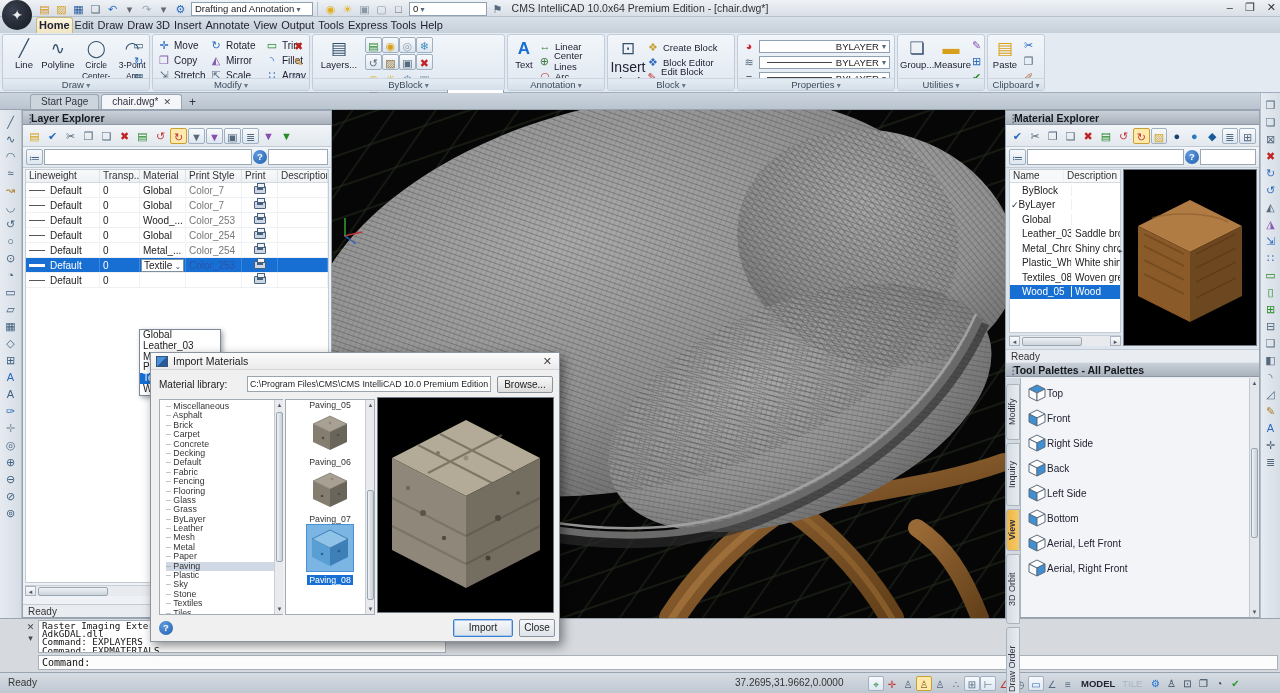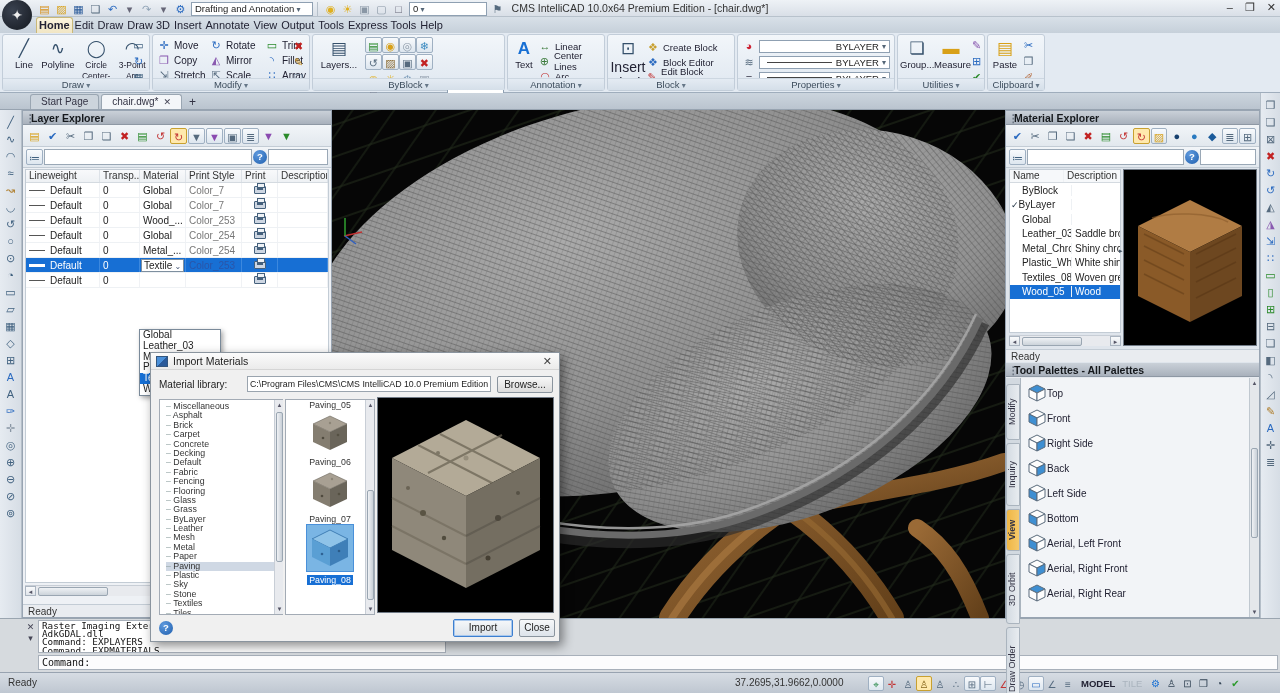--- a/index.html
+++ b/index.html
@@ -732,28 +732,20 @@
               </svg></span>
             <span class="tp-label">Aerial, Left Front</span>
           </div>
           <div class="tp-item">
             <span><svg width="20" height="20" viewBox="0 0 20 20">
                 <polygon points="10,2 18,6 10,10 2,6" class="cf "></polygon>
                 <polygon points="2,6 10,10 10,18 2,14" class="cf "></polygon>
                 <polygon points="10,10 18,6 18,14 10,18" class="cf on"></polygon>
               </svg></span>
             <span class="tp-label">Aerial, Right Front</span>
-          </div>
-          <div class="tp-item">
-            <span><svg width="20" height="20" viewBox="0 0 20 20">
-                <polygon points="10,2 18,6 10,10 2,6" class="cf on"></polygon>
-                <polygon points="2,6 10,10 10,18 2,14" class="cf "></polygon>
-                <polygon points="10,10 18,6 18,14 10,18" class="cf "></polygon>
-              </svg></span>
-            <span class="tp-label">Aerial, Right Rear</span>
           </div>
         </div>
       <div id="tp-scroll">
         <span class="varrow" style="top:0">▲</span>
         <span class="vthumb" style="top:70px;height:90px"></span>
         <span class="varrow" style="bottom:0">▼</span>
       </div>
     </div>
   </div>
 

